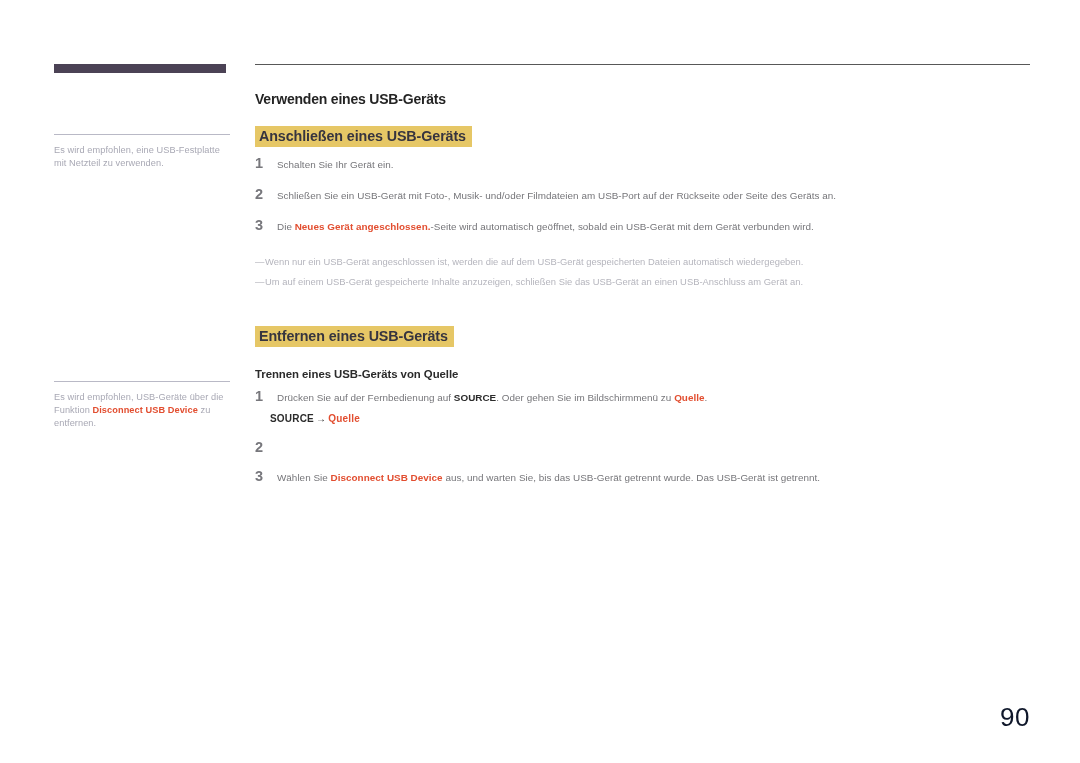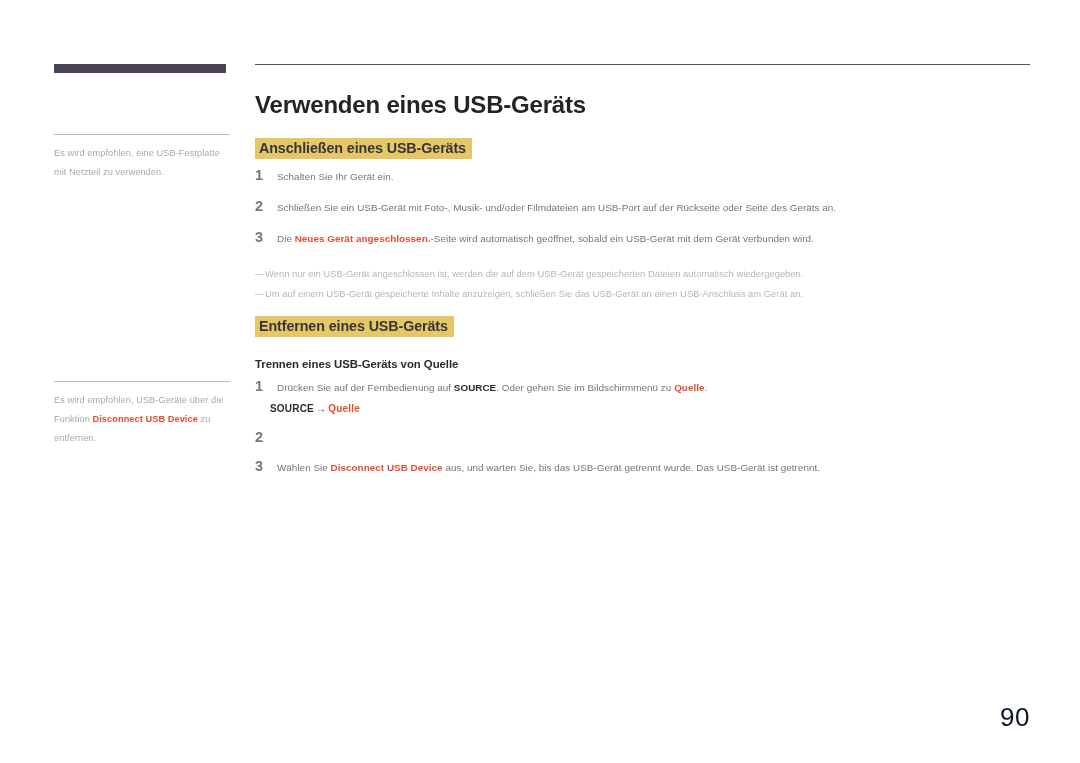--- a/index.html
+++ b/index.html
@@ -40,58 +40,58 @@
     width: 176px;
   }
   .side-note .rule {
     width: 176px;
     height: 1px;
     background: #b9b9c6;
     margin-bottom: 9px;
   }
   .side-note .txt {
     font-size: 9.2px;
-    line-height: 19px;
+    line-height: 13px;
     color: #a8a8b4;
     letter-spacing: 0.08px;
   }
   .side-note-1 { top: 70px; }
   .side-note-2 { top: 317px; }
 
   
   .main {
     position: absolute;
     left: 255px;
     top: 64px;
     width: 775px;
   }
   .top-rule {
     width: 775px;
     height: 1px;
     background: #585858;
   }
   .page-title {
     margin-top: 26px;
-    font-size: 24px;
+    font-size: 14px;
     font-weight: bold;
     color: #242424;
     letter-spacing: -0.2px;
   }
 
   .section-heading {
     display: inline-block;
     background: #e6c766;
     color: #36343f;
     font-size: 14.3px;
     font-weight: bold;
     padding: 2px 6px 3px 4px;
     letter-spacing: -0.1px;
   }
   .sec1-heading { margin-top: 19px; text-align: center; }
-  .sec2-heading { margin-top: 14px; }
+  .sec2-heading { margin-top: 36px; }
 
   .sub-heading {
     margin-top: 21px;
     font-size: 11.4px;
     font-weight: bold;
     color: #2b2b2b;
     letter-spacing: -0.05px;
   }
 
   

